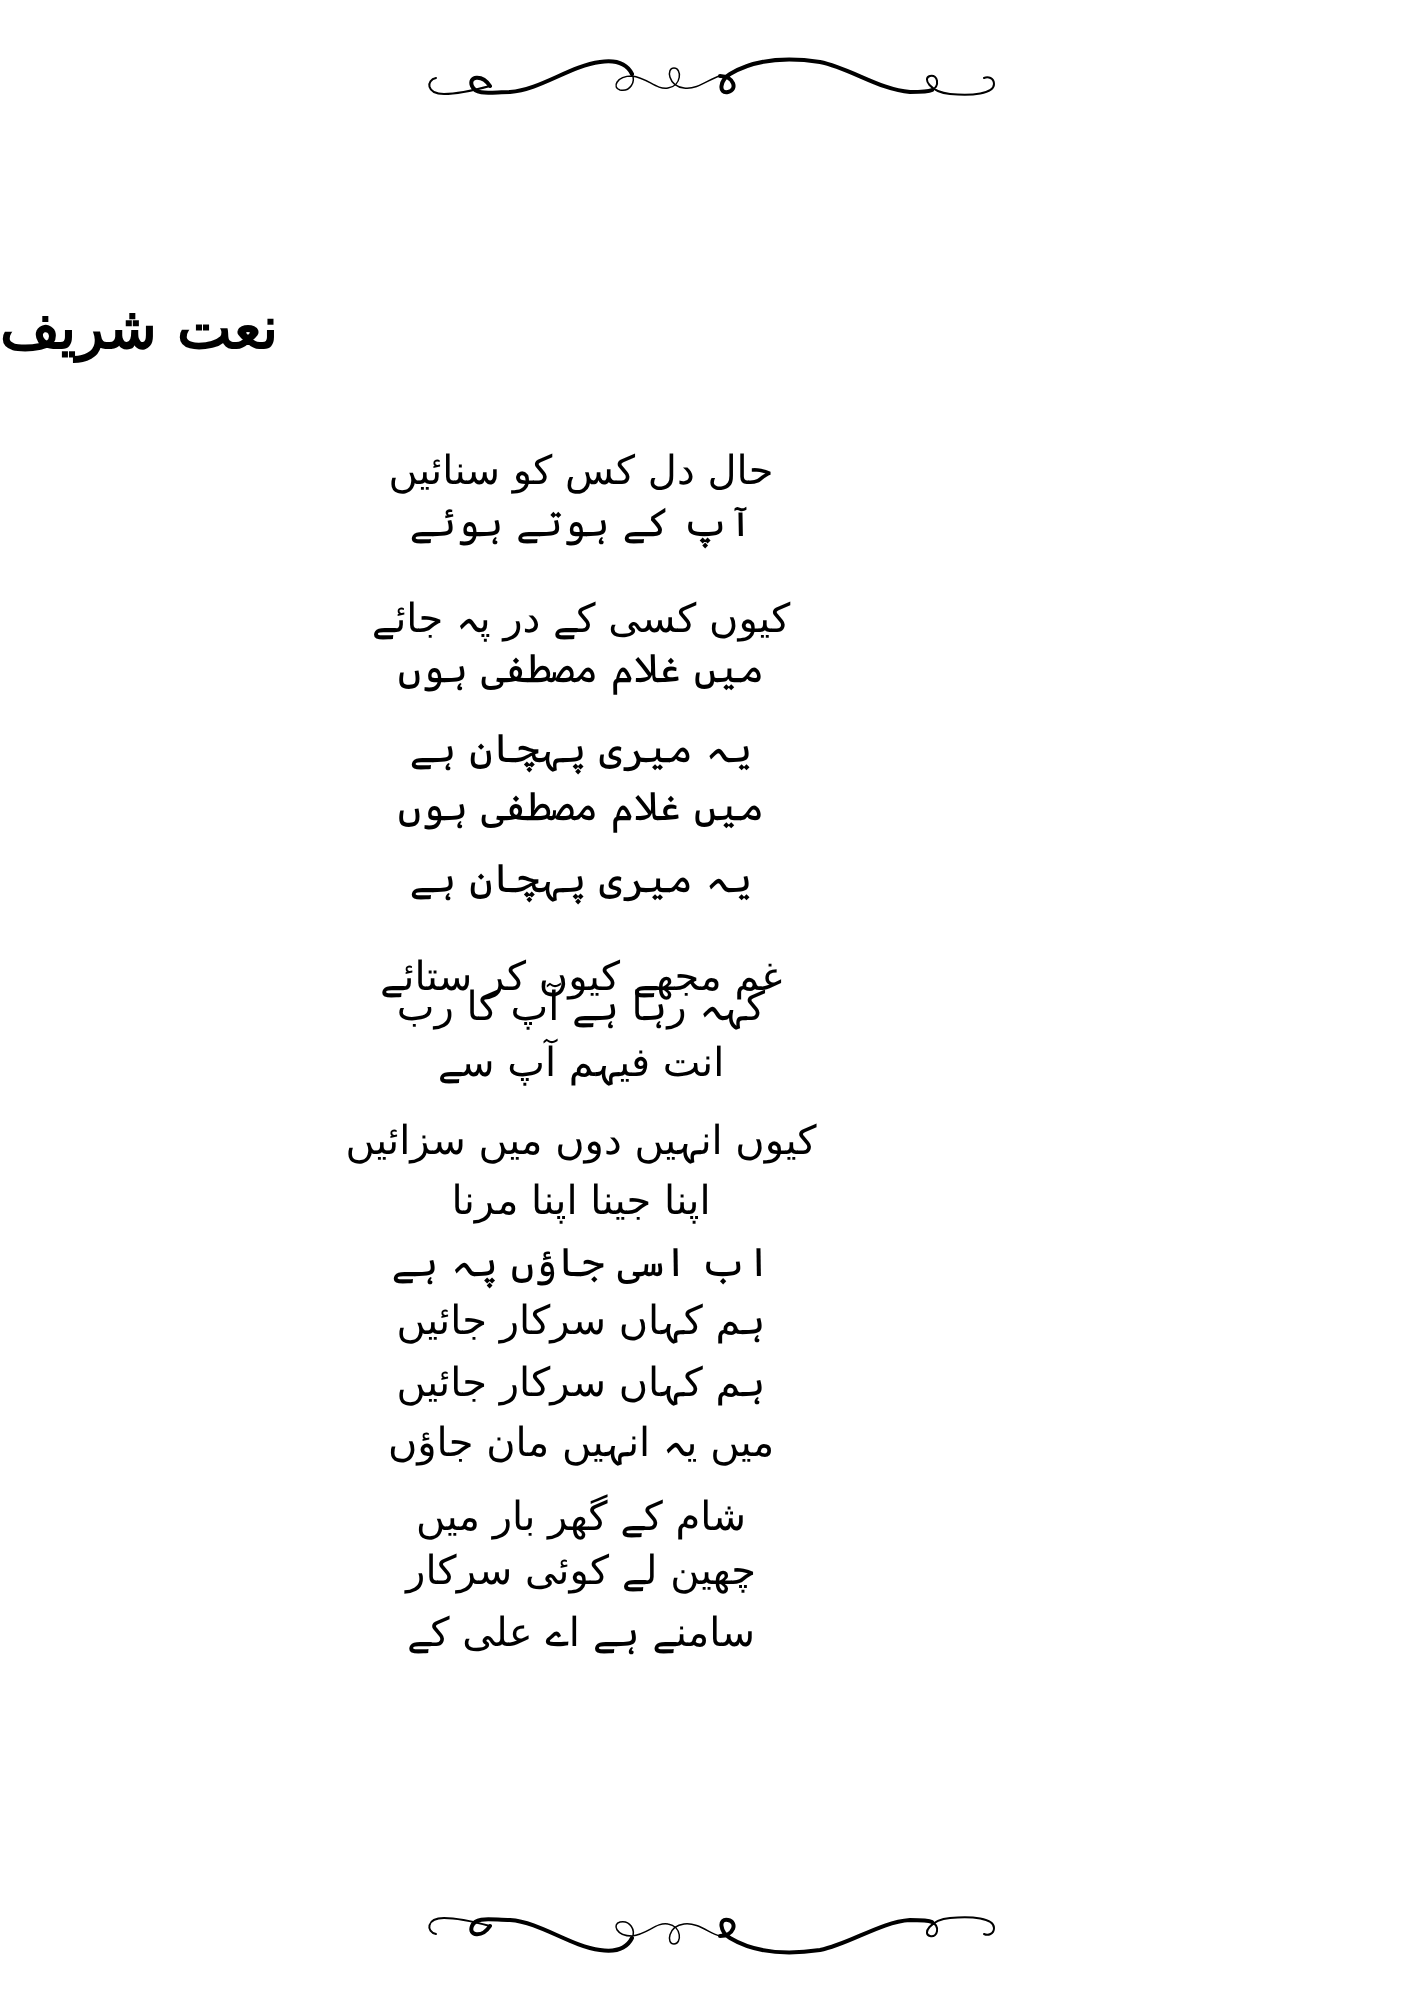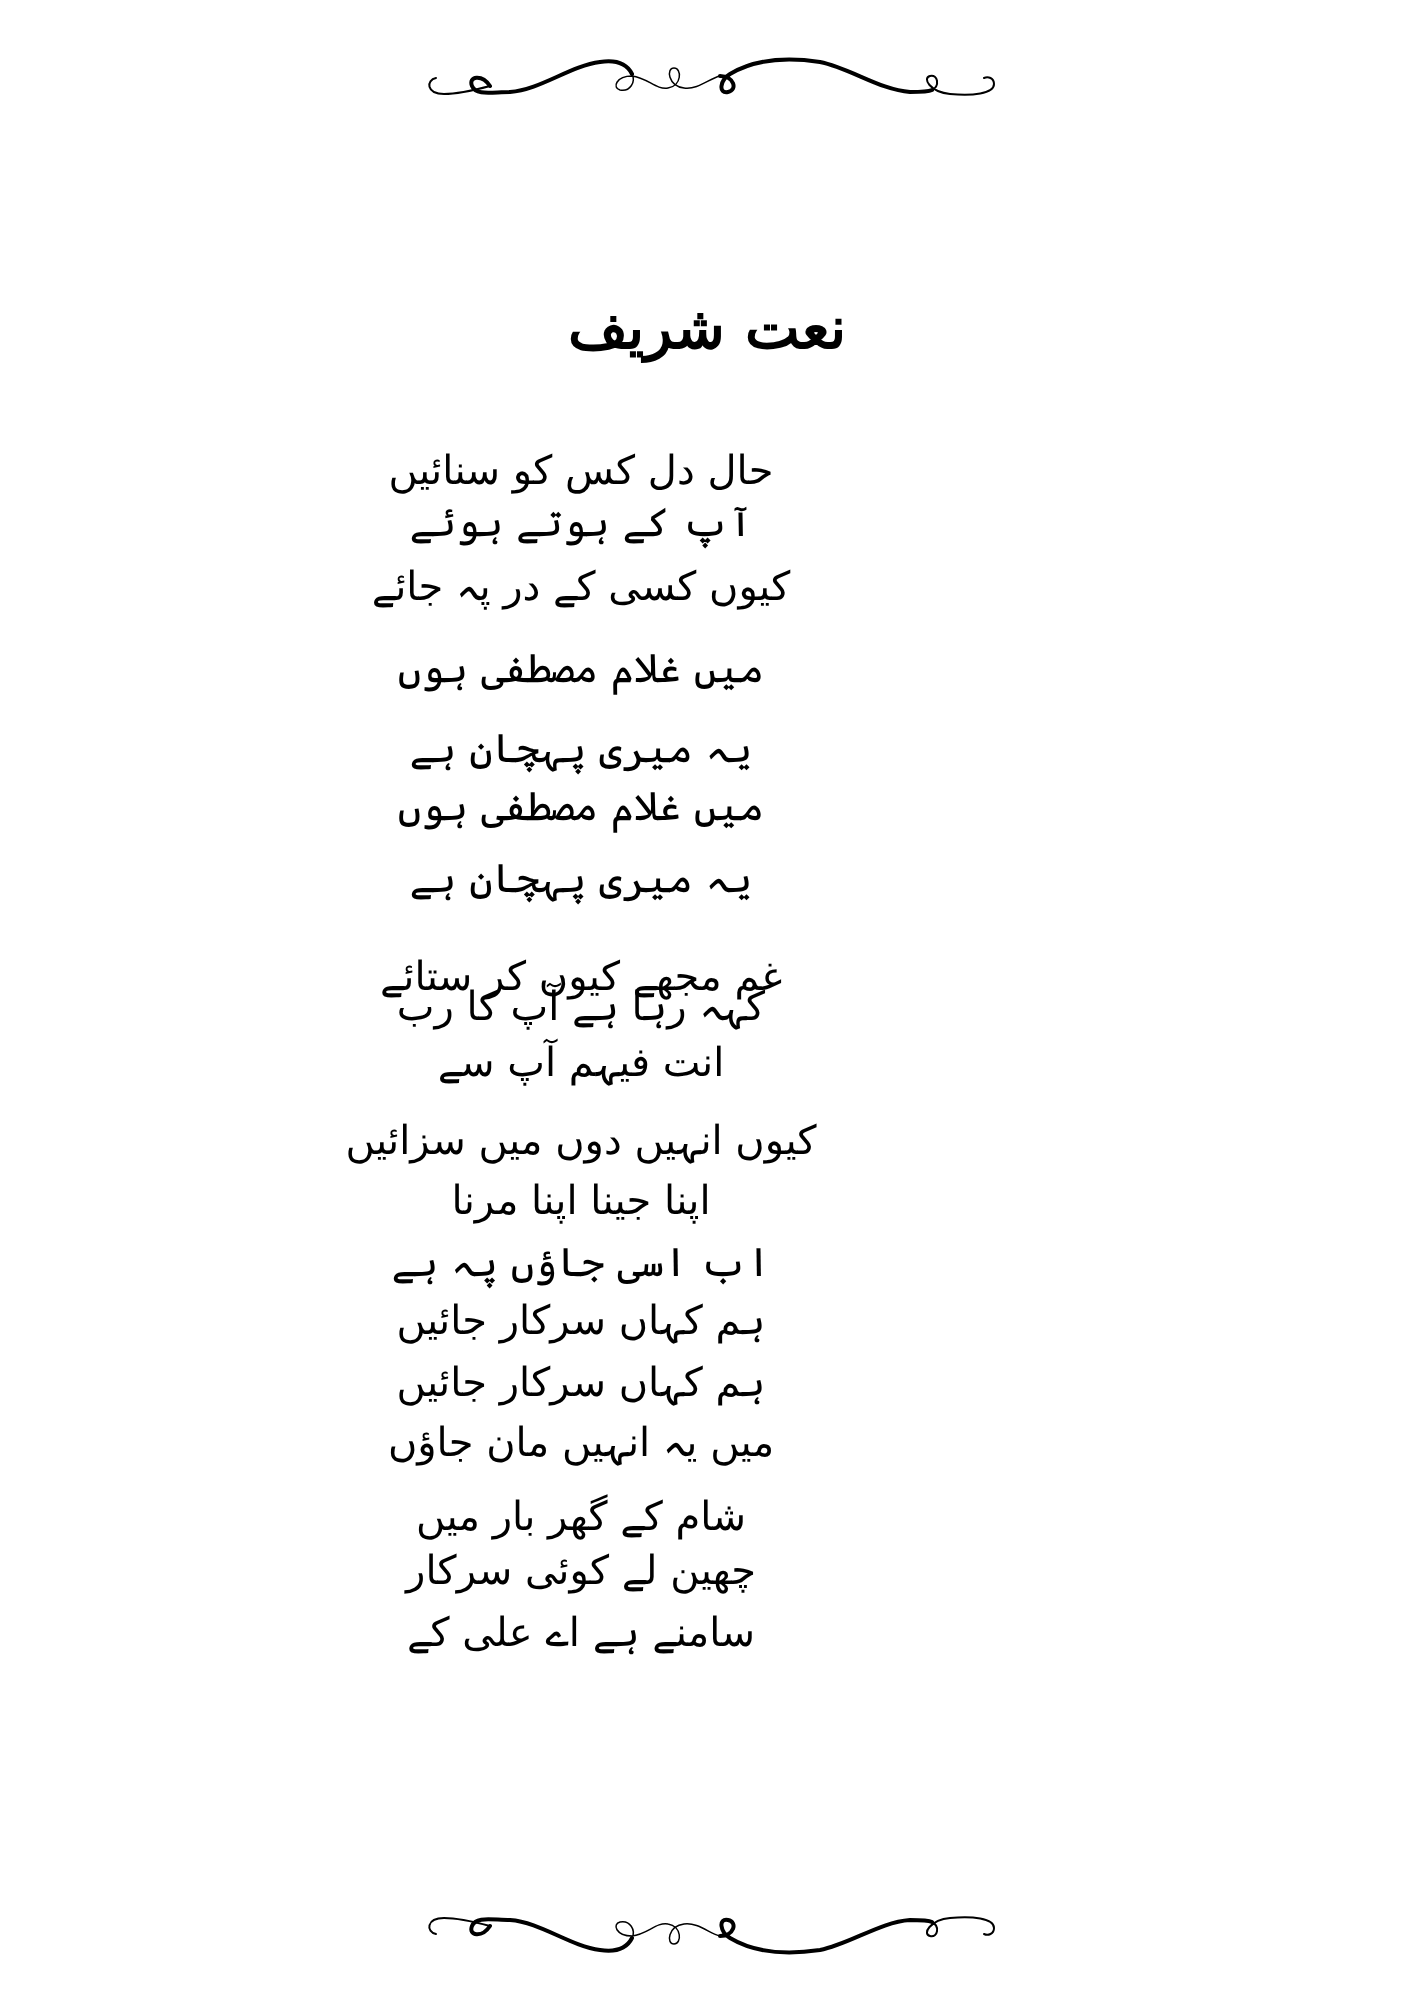--- a/index.html
+++ b/index.html
@@ -1,40 +1,40 @@
 <!DOCTYPE html>
 <html><head>
 <meta charset="utf-8">
 <style>
   html, body { margin: 0; padding: 0; background: #ffffff; }
   body { width: 1414px; height: 2000px; position: relative; overflow: hidden; font-family: "DejaVu Sans", sans-serif; color: #000; }
   .flourish { position: absolute; left: 420px; width: 580px; height: 60px; }
   .flourish.top { top: 56px; }
   .flourish.bottom { top: 1896px; }
-  .title { position: absolute; top: 288px; left: 0; width: 1414px; text-align: center; direction: rtl; font-family: "DejaVu Serif", serif; font-weight: bold; font-size: 58px; line-height: 80px; }
+  .title { position: absolute; top: 288px; left: 0; width: 1414px; text-align: left; direction: rtl; font-family: "DejaVu Serif", serif; font-weight: bold; font-size: 58px; line-height: 80px; }
   .verse { position: absolute; left: 0; width: 1162px; text-align: center; direction: rtl; font-family: "DejaVu Serif", serif; font-size: 40px; line-height: 56px; white-space: nowrap; }
 </style>
 </head>
 <body>
 
 <svg class="flourish top" viewBox="0 0 580 60" xmlns="http://www.w3.org/2000/svg">
   <g fill="none" stroke="#000" stroke-linecap="round">
     <path d="M16 22 C 6 24, 6 38, 24 38 C 40 38, 55 34, 70 30" stroke-width="2"></path>
     <path d="M70 30 C 62 18, 48 20, 52 30 C 56 40, 72 36, 90 36 C 120 34, 150 10, 180 6 C 200 3, 208 10, 212 18" stroke-width="4"></path>
     <path d="M212 18 C 216 26, 210 36, 200 34 C 192 32, 196 20, 212 20 C 228 22, 236 34, 248 32 C 262 30, 262 12, 254 12 C 246 12, 248 30, 264 32 C 278 34, 290 22, 300 20" stroke-width="1.5"></path>
     <path d="M300 20 C 314 20, 318 34, 308 36 C 298 38, 300 24, 310 18 C 330 6, 360 0, 400 6 C 430 12, 460 34, 490 36 C 508 36, 512 34, 512 34" stroke-width="4"></path>
     <path d="M512 34 C 520 30, 518 18, 510 20 C 502 22, 510 36, 530 38 C 552 40, 574 38, 574 28 C 574 22, 568 20, 564 22" stroke-width="2"></path>
   </g>
 </svg>
 
 <div class="title">نعت شریف</div>
 
 <div class="verse" style="top:442px">حال دل کس کو سنائیں</div>
 <div class="verse" style="top:494px">آپ کے ہوتے ہوئے</div>
-<div class="verse" style="top:558px">کیوں کسی کے در پہ جائے</div>
+<div class="verse" style="top:590px">کیوں کسی کے در پہ جائے</div>
 <div class="verse" style="top:640px">میں غلام مصطفی ہوں</div>
 <div class="verse" style="top:720px">یہ میری پہچان ہے</div>
 <div class="verse" style="top:778px">میں غلام مصطفی ہوں</div>
 <div class="verse" style="top:850px">یہ میری پہچان ہے</div>
 <div class="verse" style="top:948px">غم مجھے کیوں کر ستائے</div>
 <div class="verse" style="top:978px">کہہ رہا ہے آپ کا رب</div>
 <div class="verse" style="top:1034px">انت فیہم آپ سے</div>
 <div class="verse" style="top:1112px">کیوں انہیں دوں میں سزائیں</div>
 <div class="verse" style="top:1172px">اپنا جینا اپنا مرنا</div>
 <div class="verse" style="top:1234px">اب اسی جاؤں پہ ہے</div>

